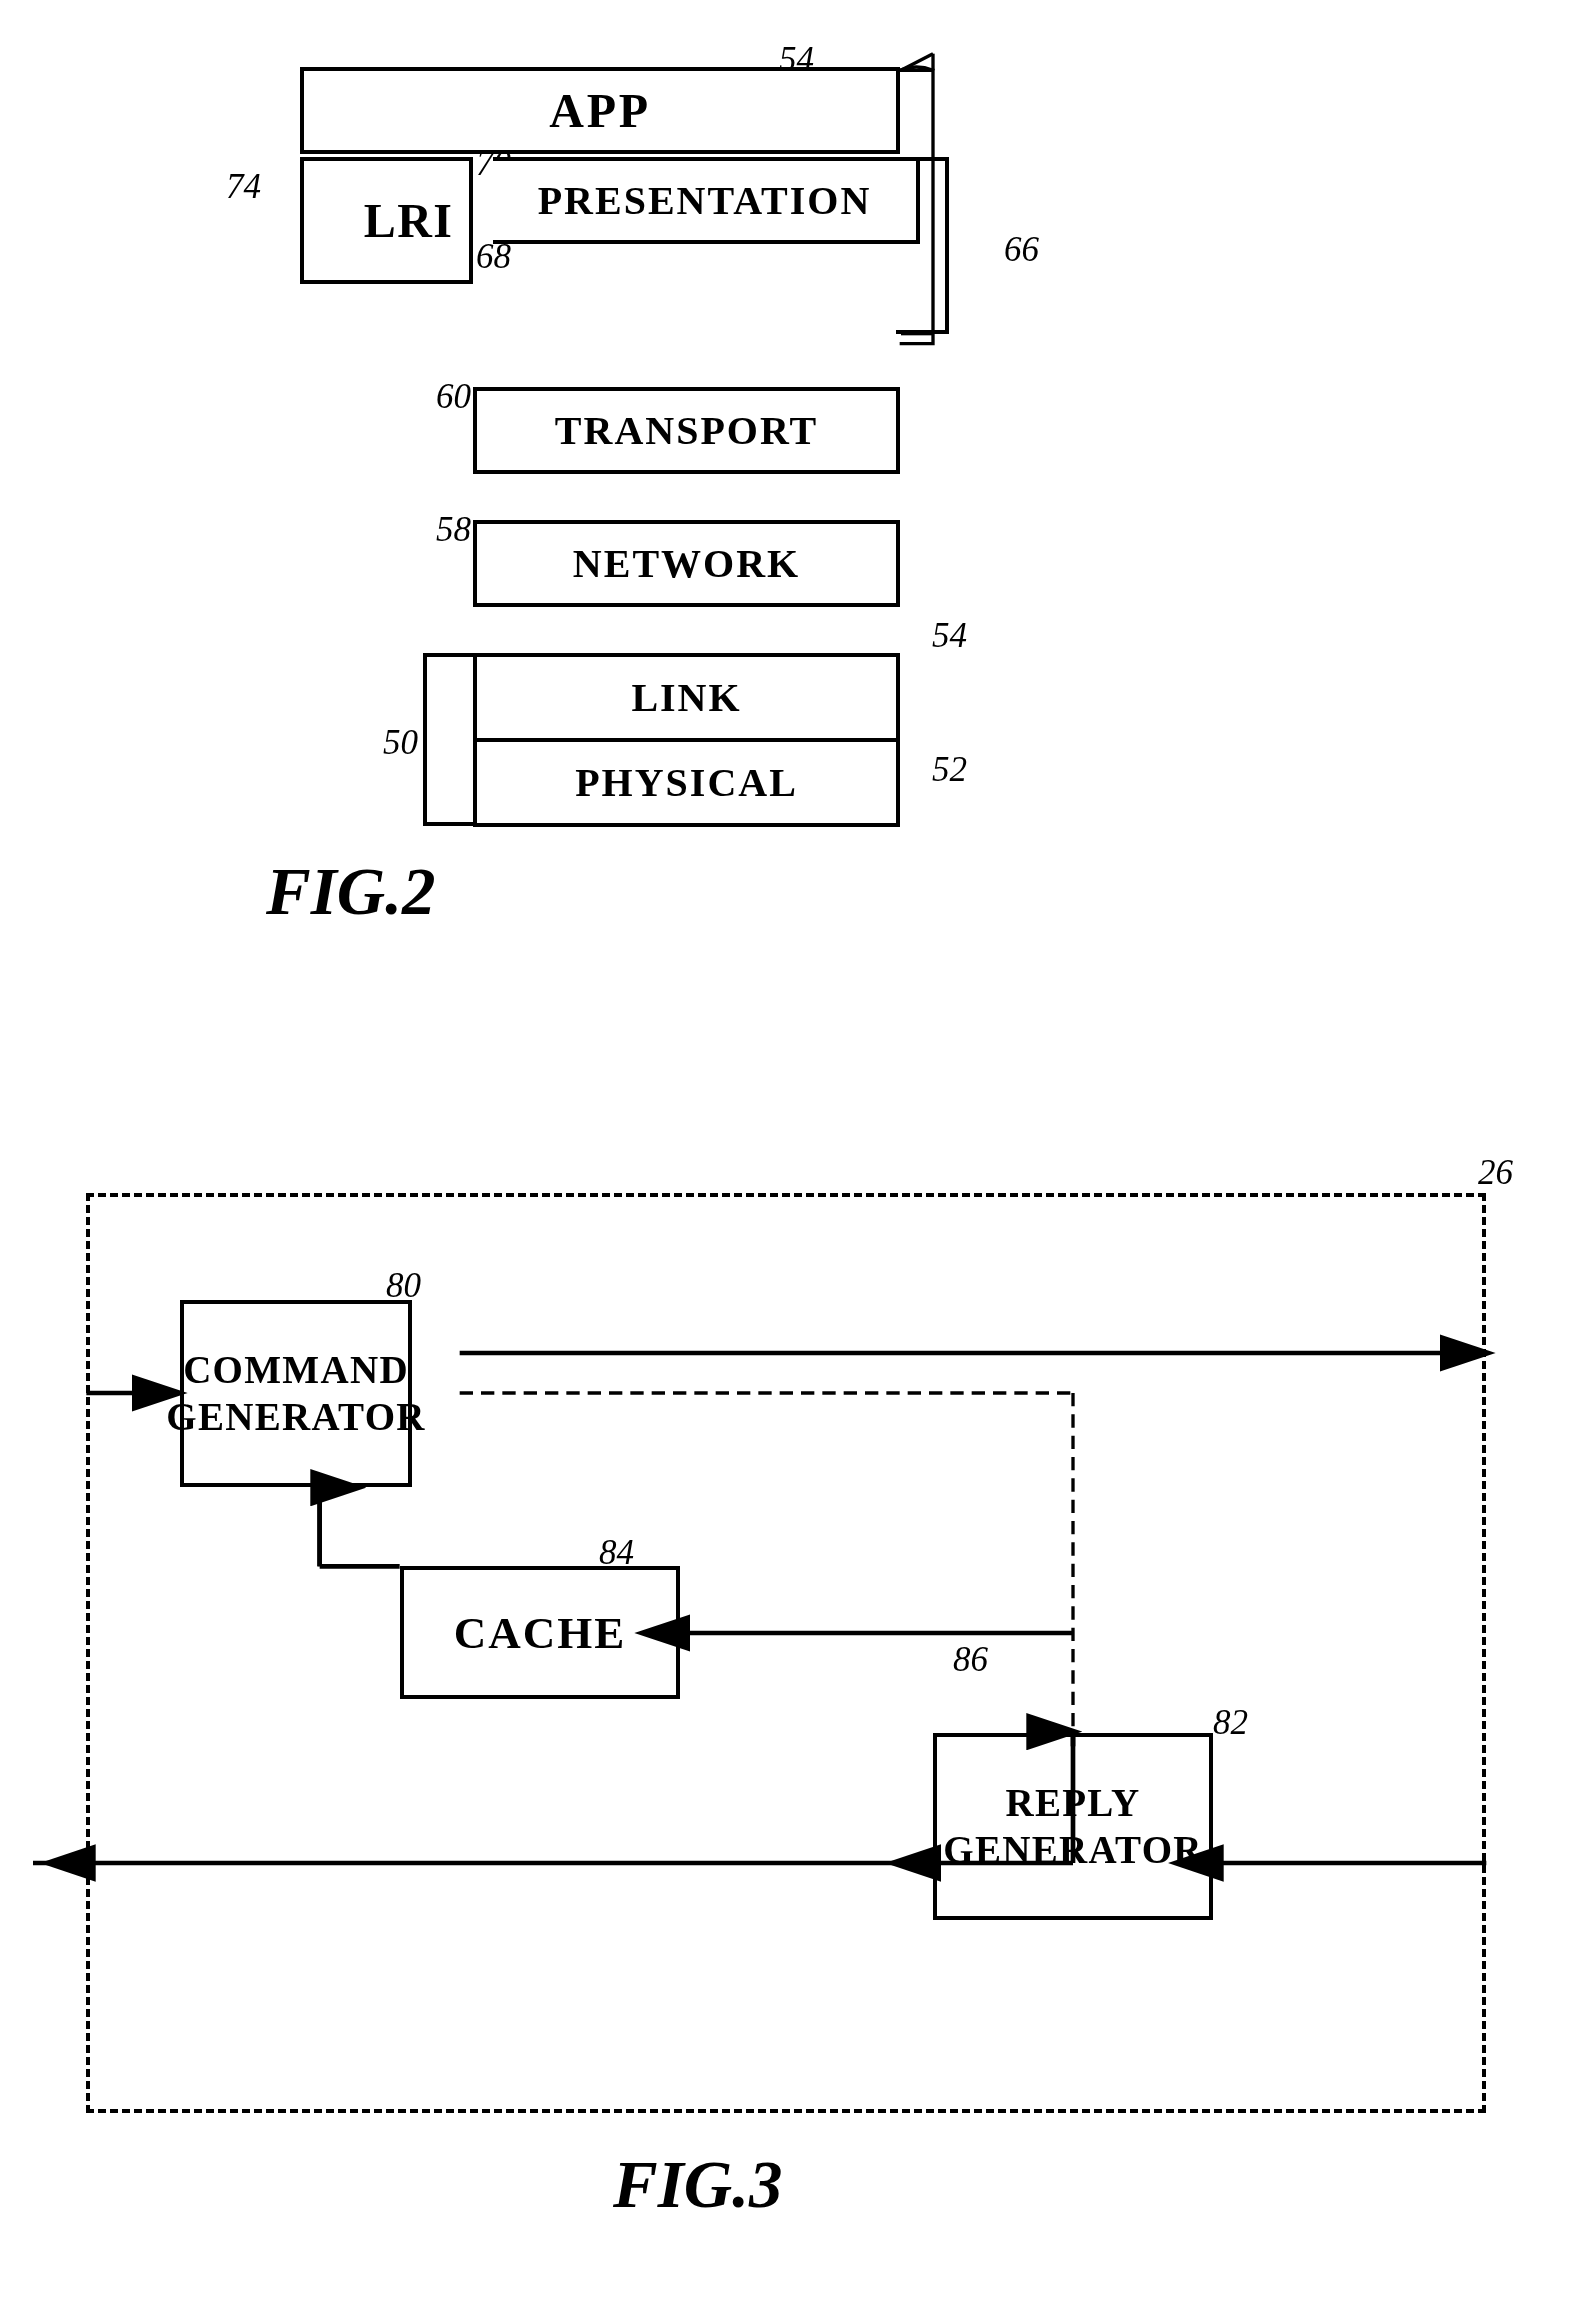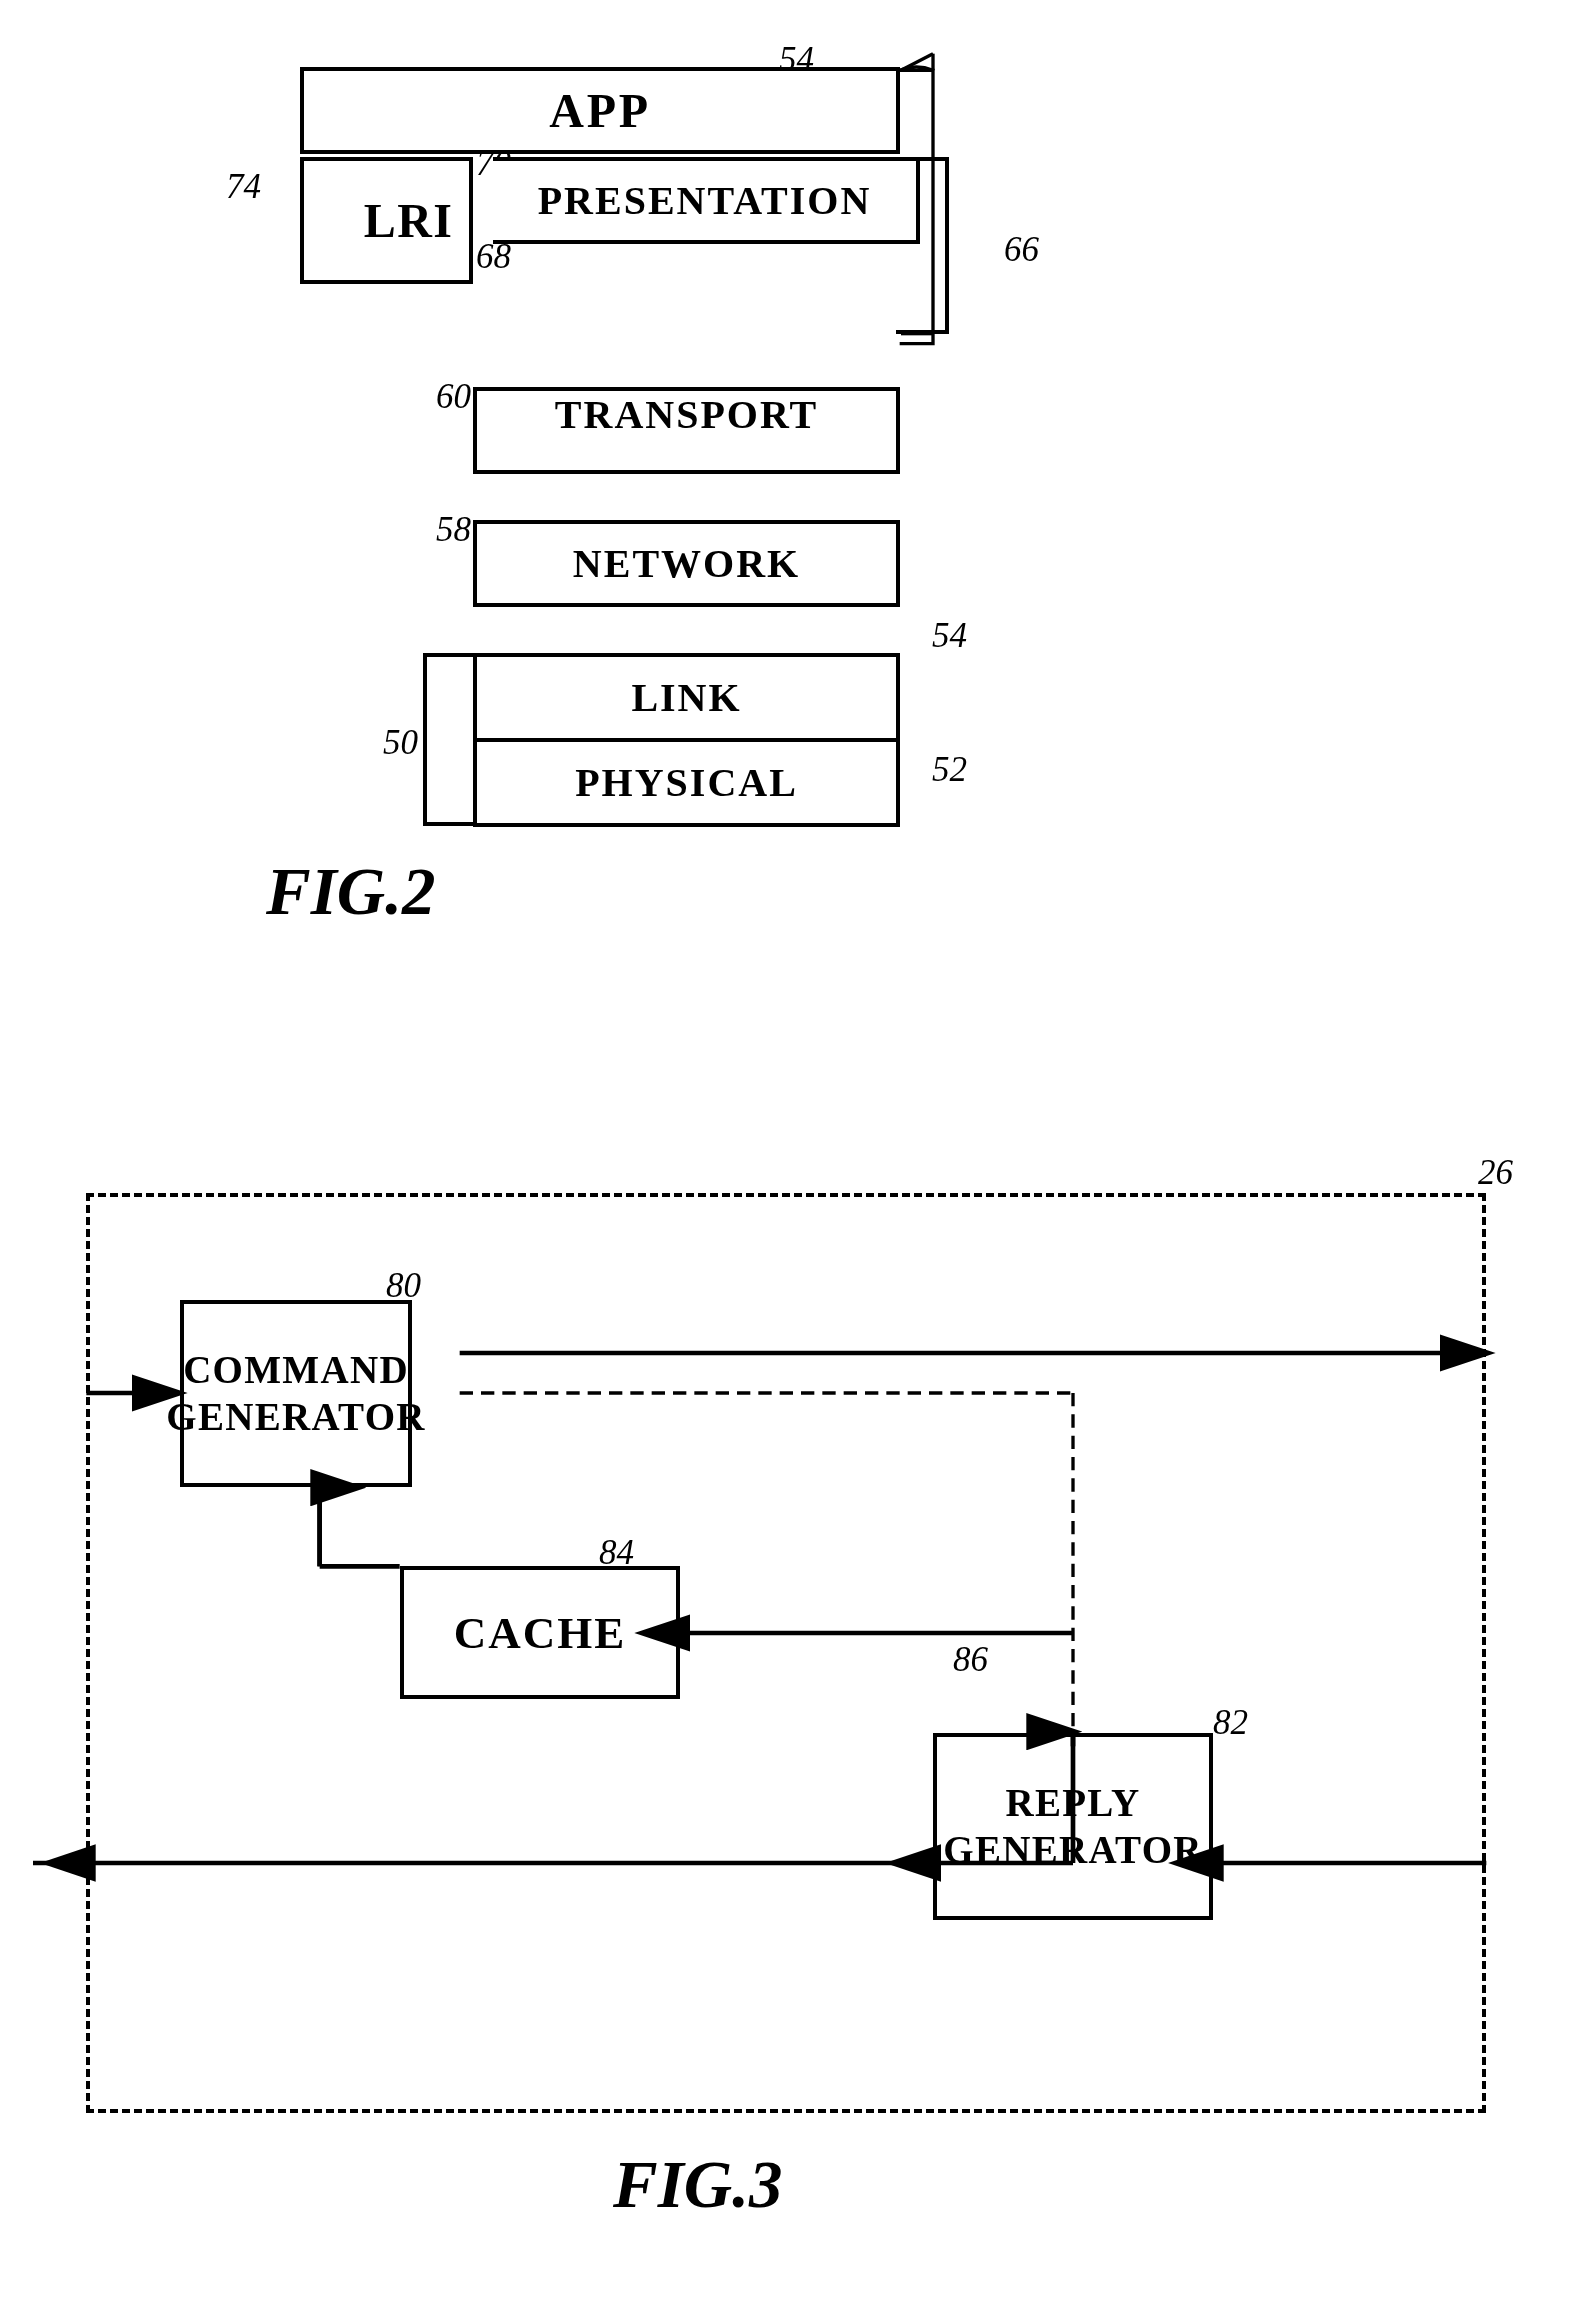--- a/index.html
+++ b/index.html
@@ -127,20 +127,21 @@
 
     
     .transport-box {
       position: absolute;
       top: 360px;
       left: 340px;
       width: 427px;
       height: 87px;
       border: 4px solid #000;
       display: flex;
+      align-items: center;
       justify-content: center;
       background: #fff;
     }
 
     
     .network-box {
       position: absolute;
       top: 493px;
       left: 340px;
       width: 427px;

